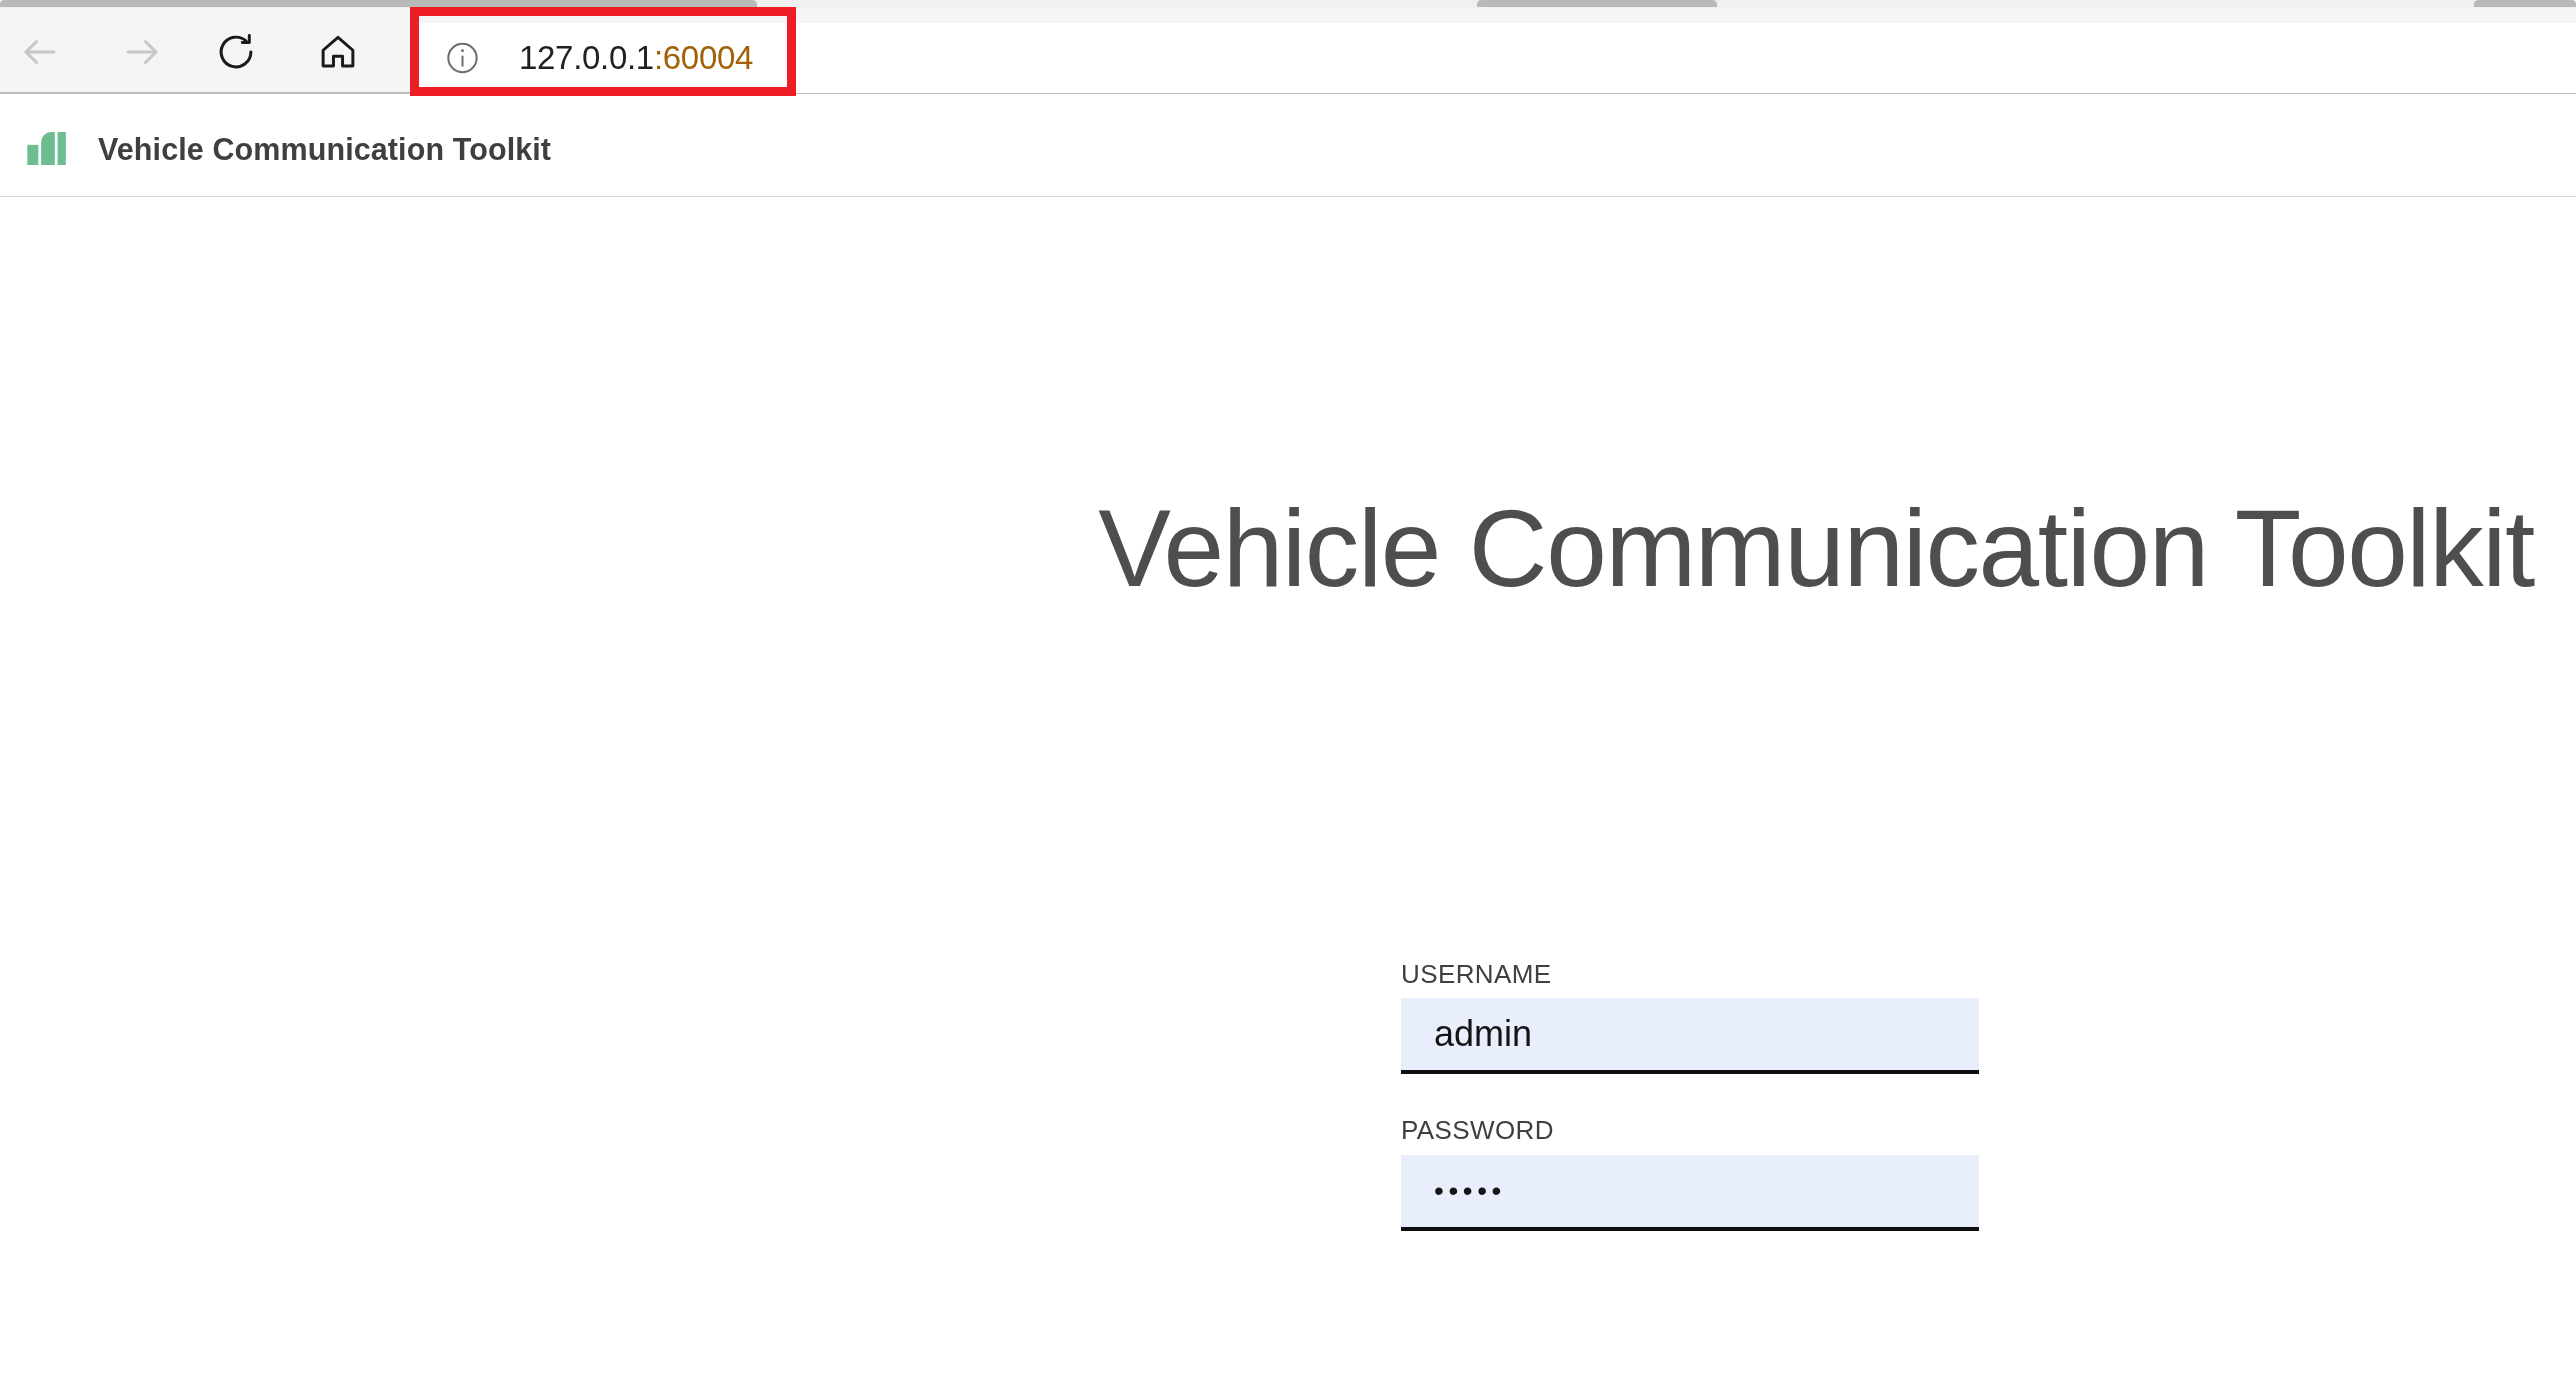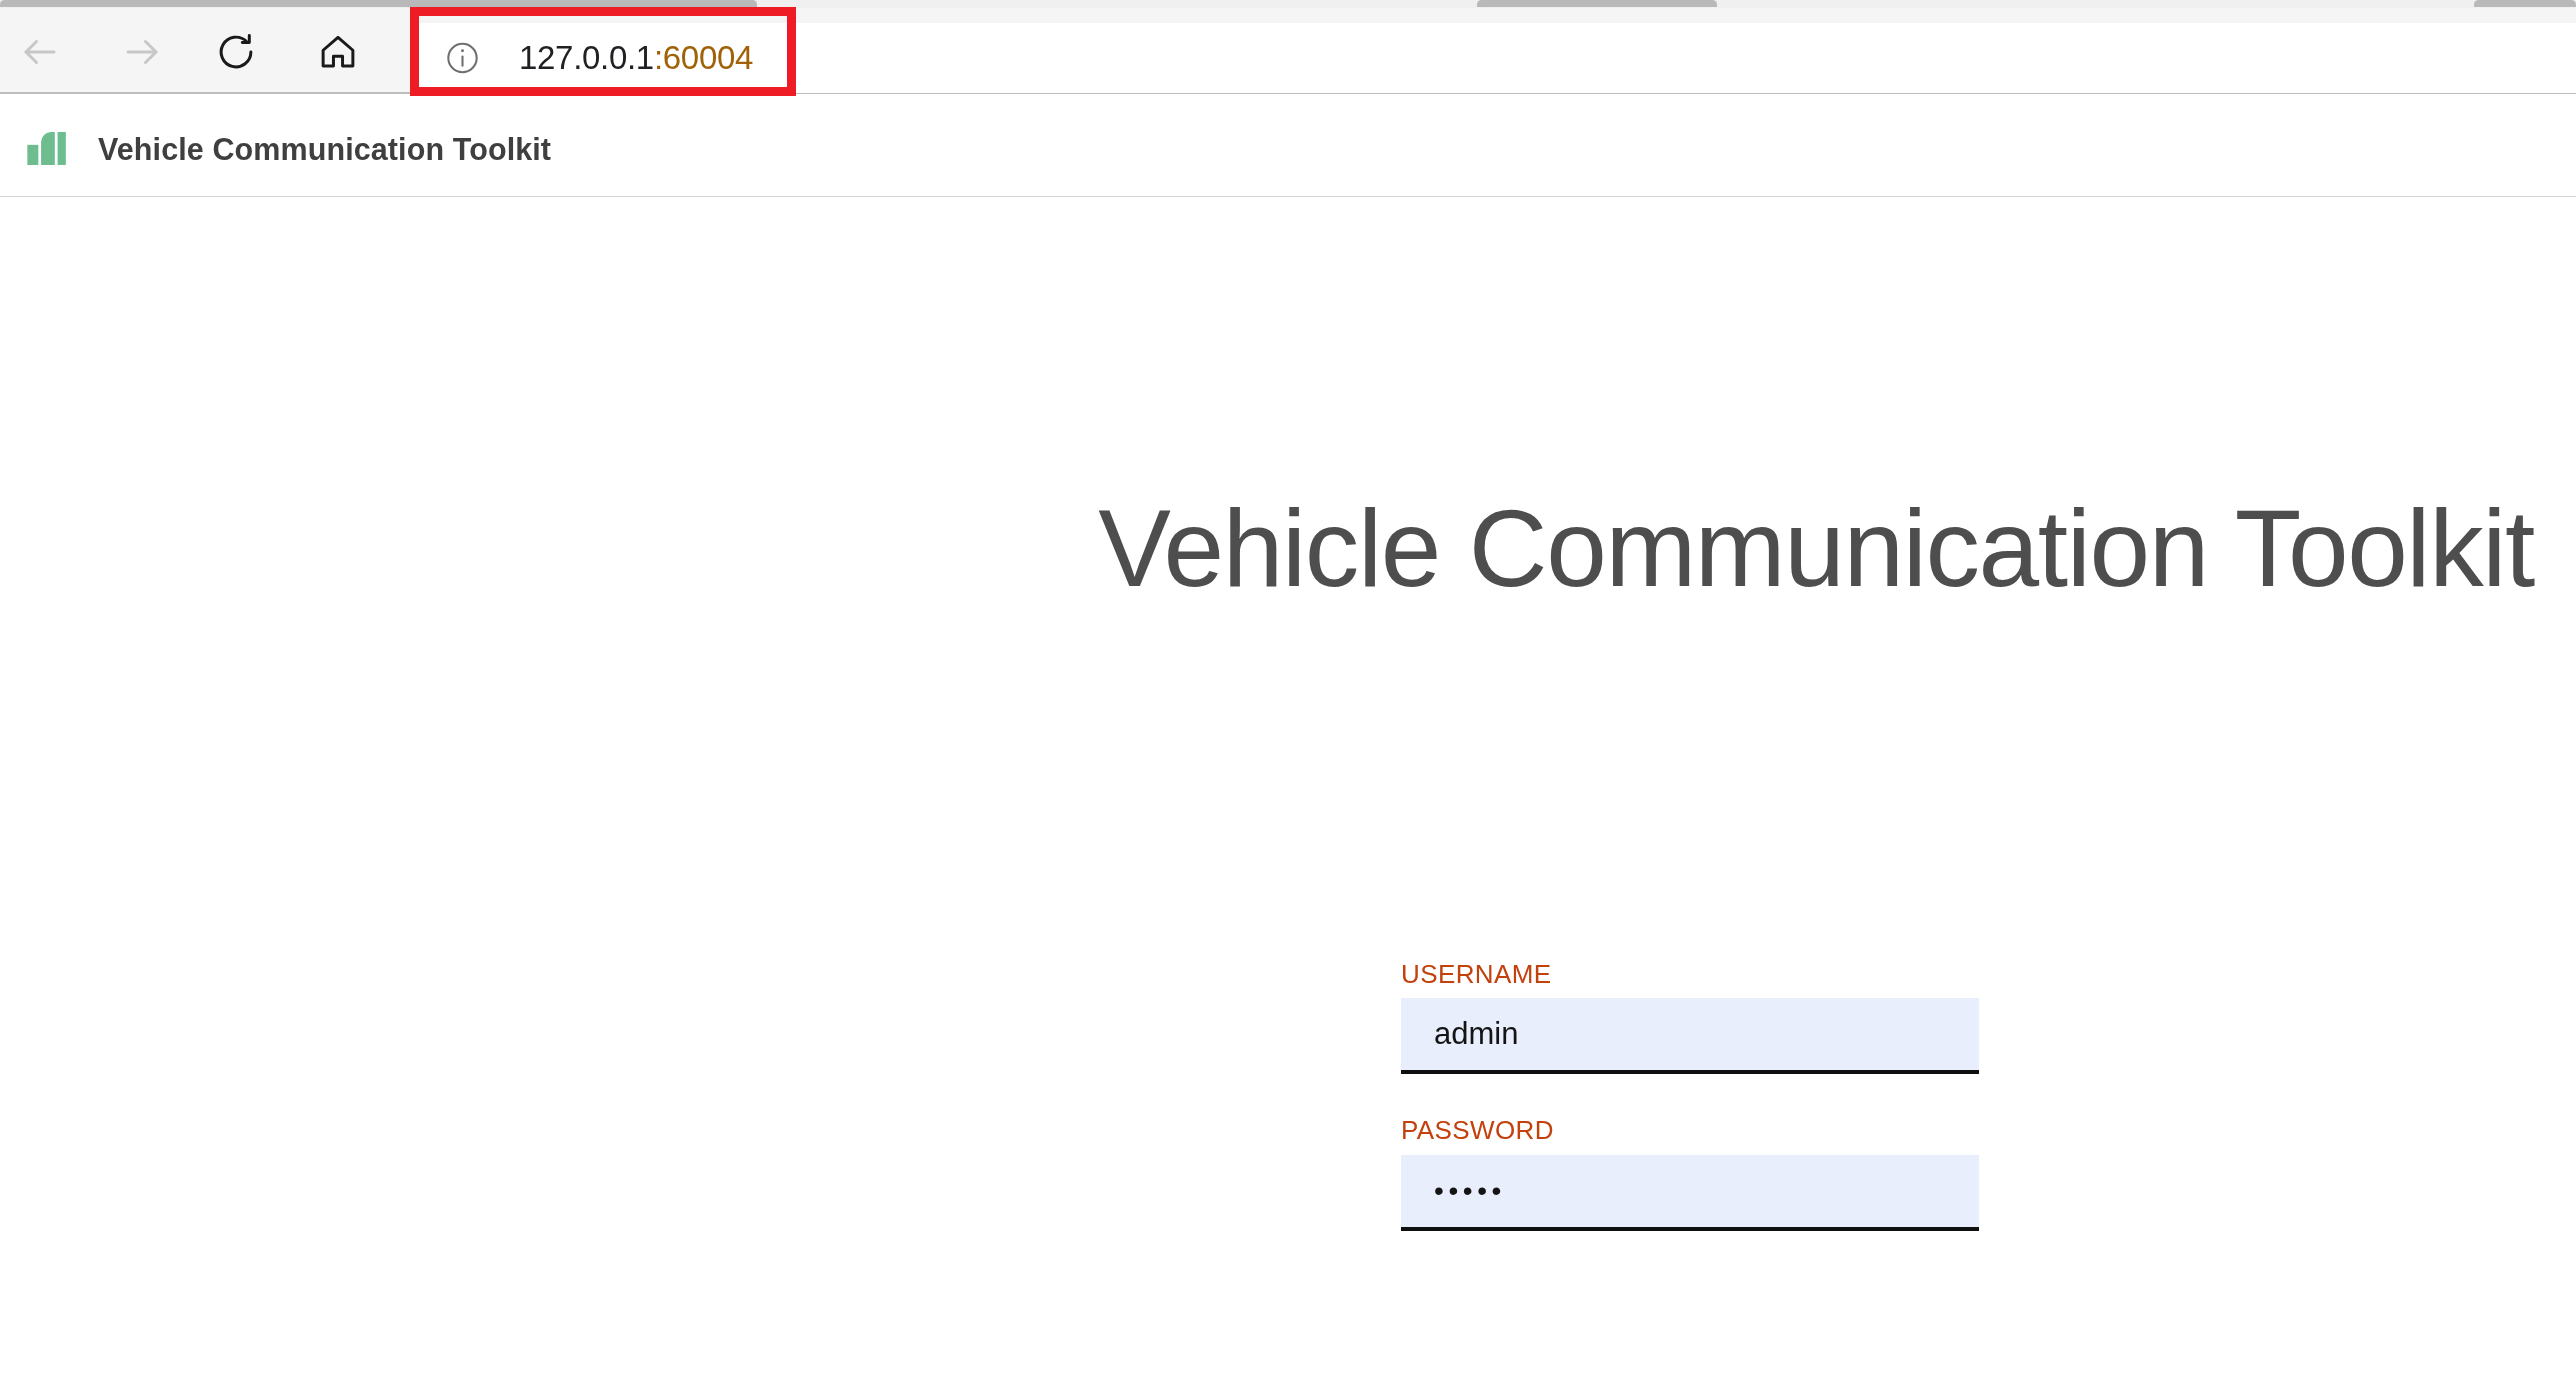--- a/index.html
+++ b/index.html
@@ -176,33 +176,33 @@
     left: 1401px;
     top: 762px;
     width: 578px;
   }
   .field-group { position: relative; }
   #password-group { margin-top: 41px; }
 
   .field-label {
     display: block;
     font-size: 26px;
-    color: #c2410c;
+    color: #404040;
     letter-spacing: 0.4px;
     margin-bottom: 8.3px;
   }
   .field-input {
     position: relative;
     width: 578px;
     height: 76px;
     background: #e8eefc;
     border: none;
     border-bottom: 4.6px solid #0f0f0f;
     font-family: "Liberation Sans", sans-serif;
-    font-size: 31px;
+    font-size: 36px;
     color: #141414;
     padding: 0 0 0 33px;
     outline: none;
     display: block;
   }
   #password-input {
     font-size: 28px;
     letter-spacing: 4.6px;
   }
 </style>

